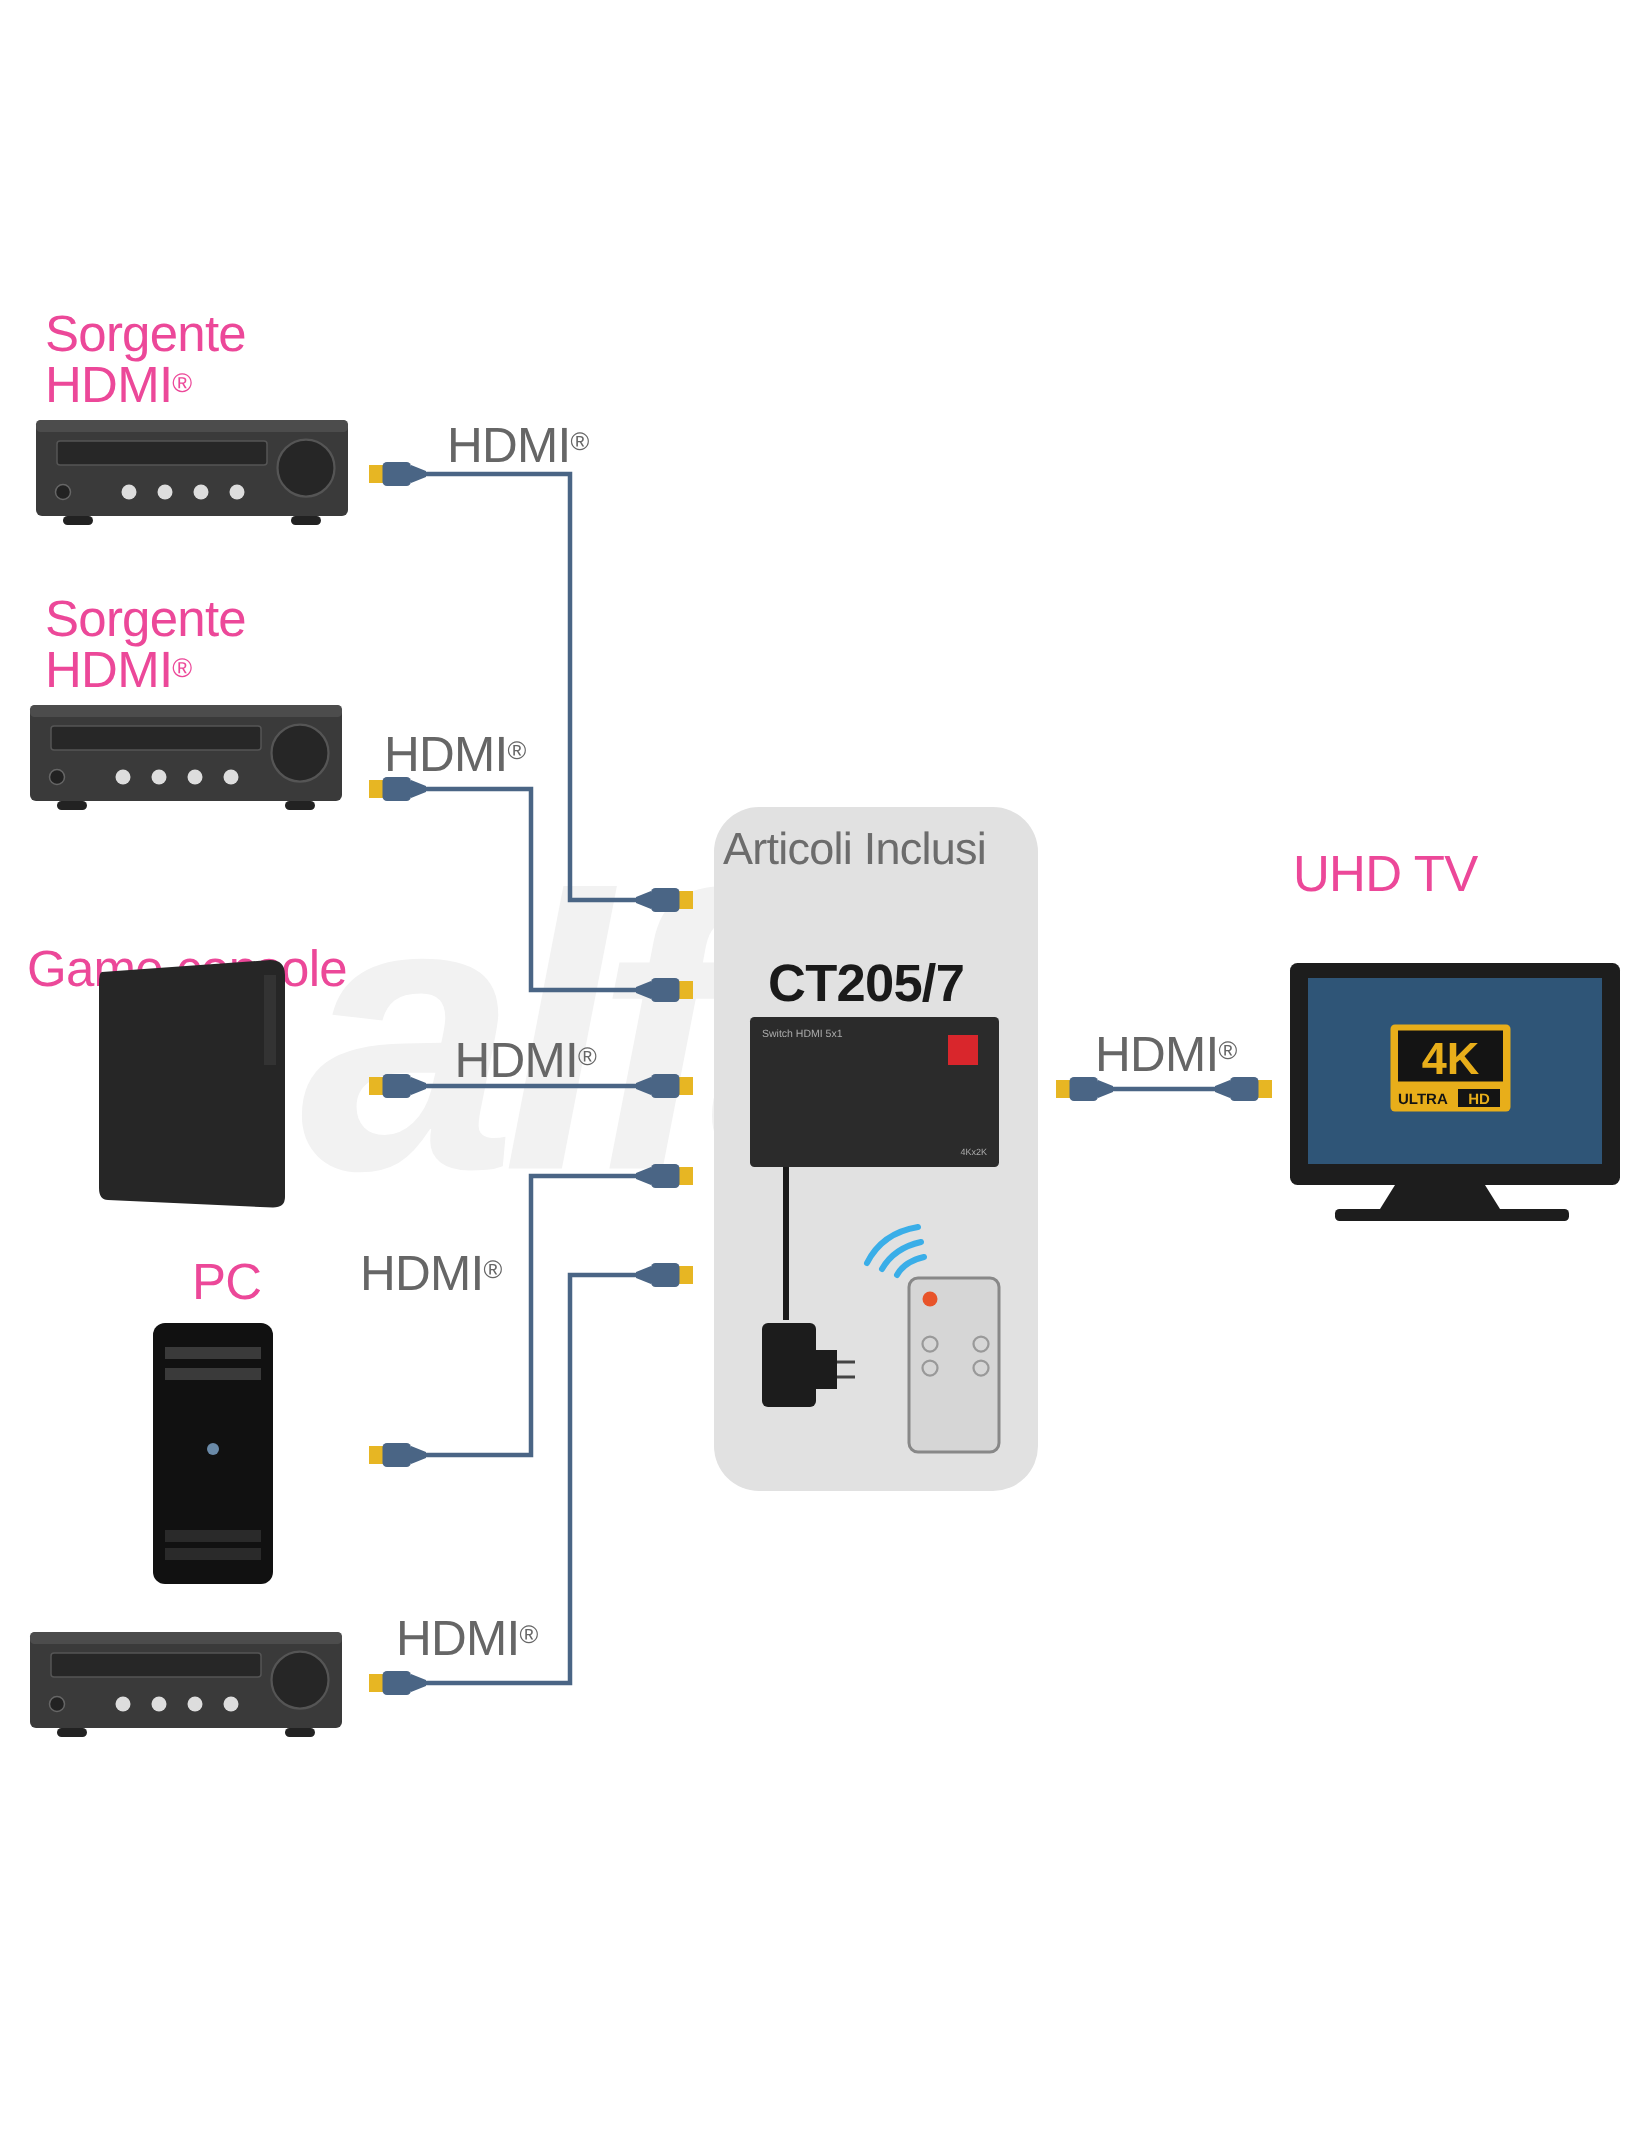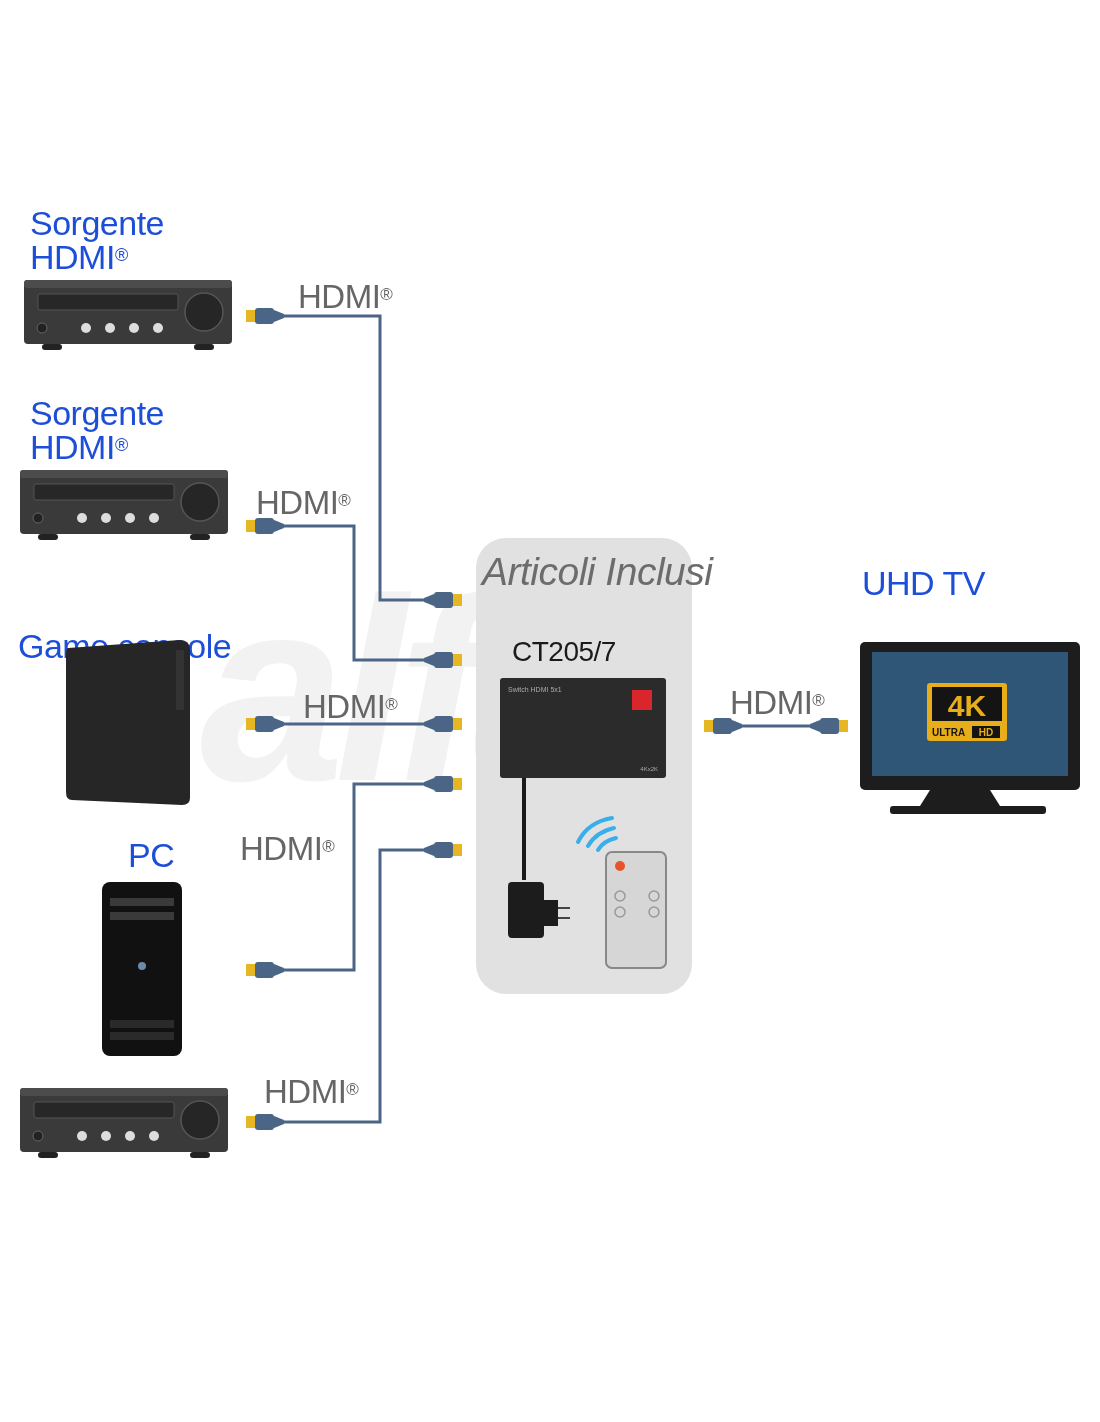--- a/index.html
+++ b/index.html
@@ -1,25 +1,25 @@
 <!DOCTYPE html>
 <html><head>
 <meta charset="utf-8">
 <style>
   html,body{margin:0;padding:0;background:#ffffff;}
   body{width:1100px;height:1422px;position:relative;overflow:hidden;font-family:"Liberation Sans",sans-serif;}
-  .lbl{position:absolute;color:#1d4ed8;font-size:34px;line-height:34px;white-space:nowrap;letter-spacing:-0.5px;}
+  .lbl{position:absolute;color:#ec4899;font-size:34px;line-height:34px;white-space:nowrap;letter-spacing:-0.5px;}
   .lbl sup{font-size:18px;vertical-align:top;position:relative;top:-2px;}
   .hd{position:absolute;color:#666;font-size:33px;line-height:33px;white-space:nowrap;letter-spacing:-0.5px;}
   .hd sup{font-size:17px;vertical-align:top;position:relative;top:-2px;}
   svg#diagram{position:absolute;left:0;top:0;}
   .watermark{position:absolute;left:200px;top:560px;font-size:260px;font-weight:bold;font-style:italic;color:#f2f2f2;line-height:260px;letter-spacing:-10px;}
   .panel{position:absolute;left:476px;top:538px;width:216px;height:456px;background:#e1e1e1;border-radius:30px;}
-  .panel-title{position:absolute;left:482px;top:550px;font-size:39px;color:#6c6c6c;white-space:nowrap;letter-spacing:-0.5px;font-style:italic;}
-  .model{position:absolute;left:512px;top:636px;font-size:28px;font-weight:normal;color:#1a1a1a;white-space:nowrap;letter-spacing:-0.5px;}
+  .panel-title{position:absolute;left:482px;top:550px;font-size:30px;color:#6c6c6c;white-space:nowrap;letter-spacing:-0.5px;}
+  .model{position:absolute;left:512px;top:636px;font-size:35px;font-weight:bold;color:#1a1a1a;white-space:nowrap;letter-spacing:-0.5px;}
   .switchbox{position:absolute;left:500px;top:678px;width:166px;height:100px;background:#2b2b2b;border-radius:3px;}
   .switch-text{position:absolute;left:8px;top:8px;font-size:7px;color:#aaa;white-space:nowrap;}
   .switch-logo{position:absolute;right:14px;top:12px;width:20px;height:20px;background:#d9262c;}
   .switch-res{position:absolute;right:8px;bottom:6px;font-size:6px;color:#aaa;}
 </style>
 </head>
 <body>
 
 <div class="watermark">alfa</div>
 

